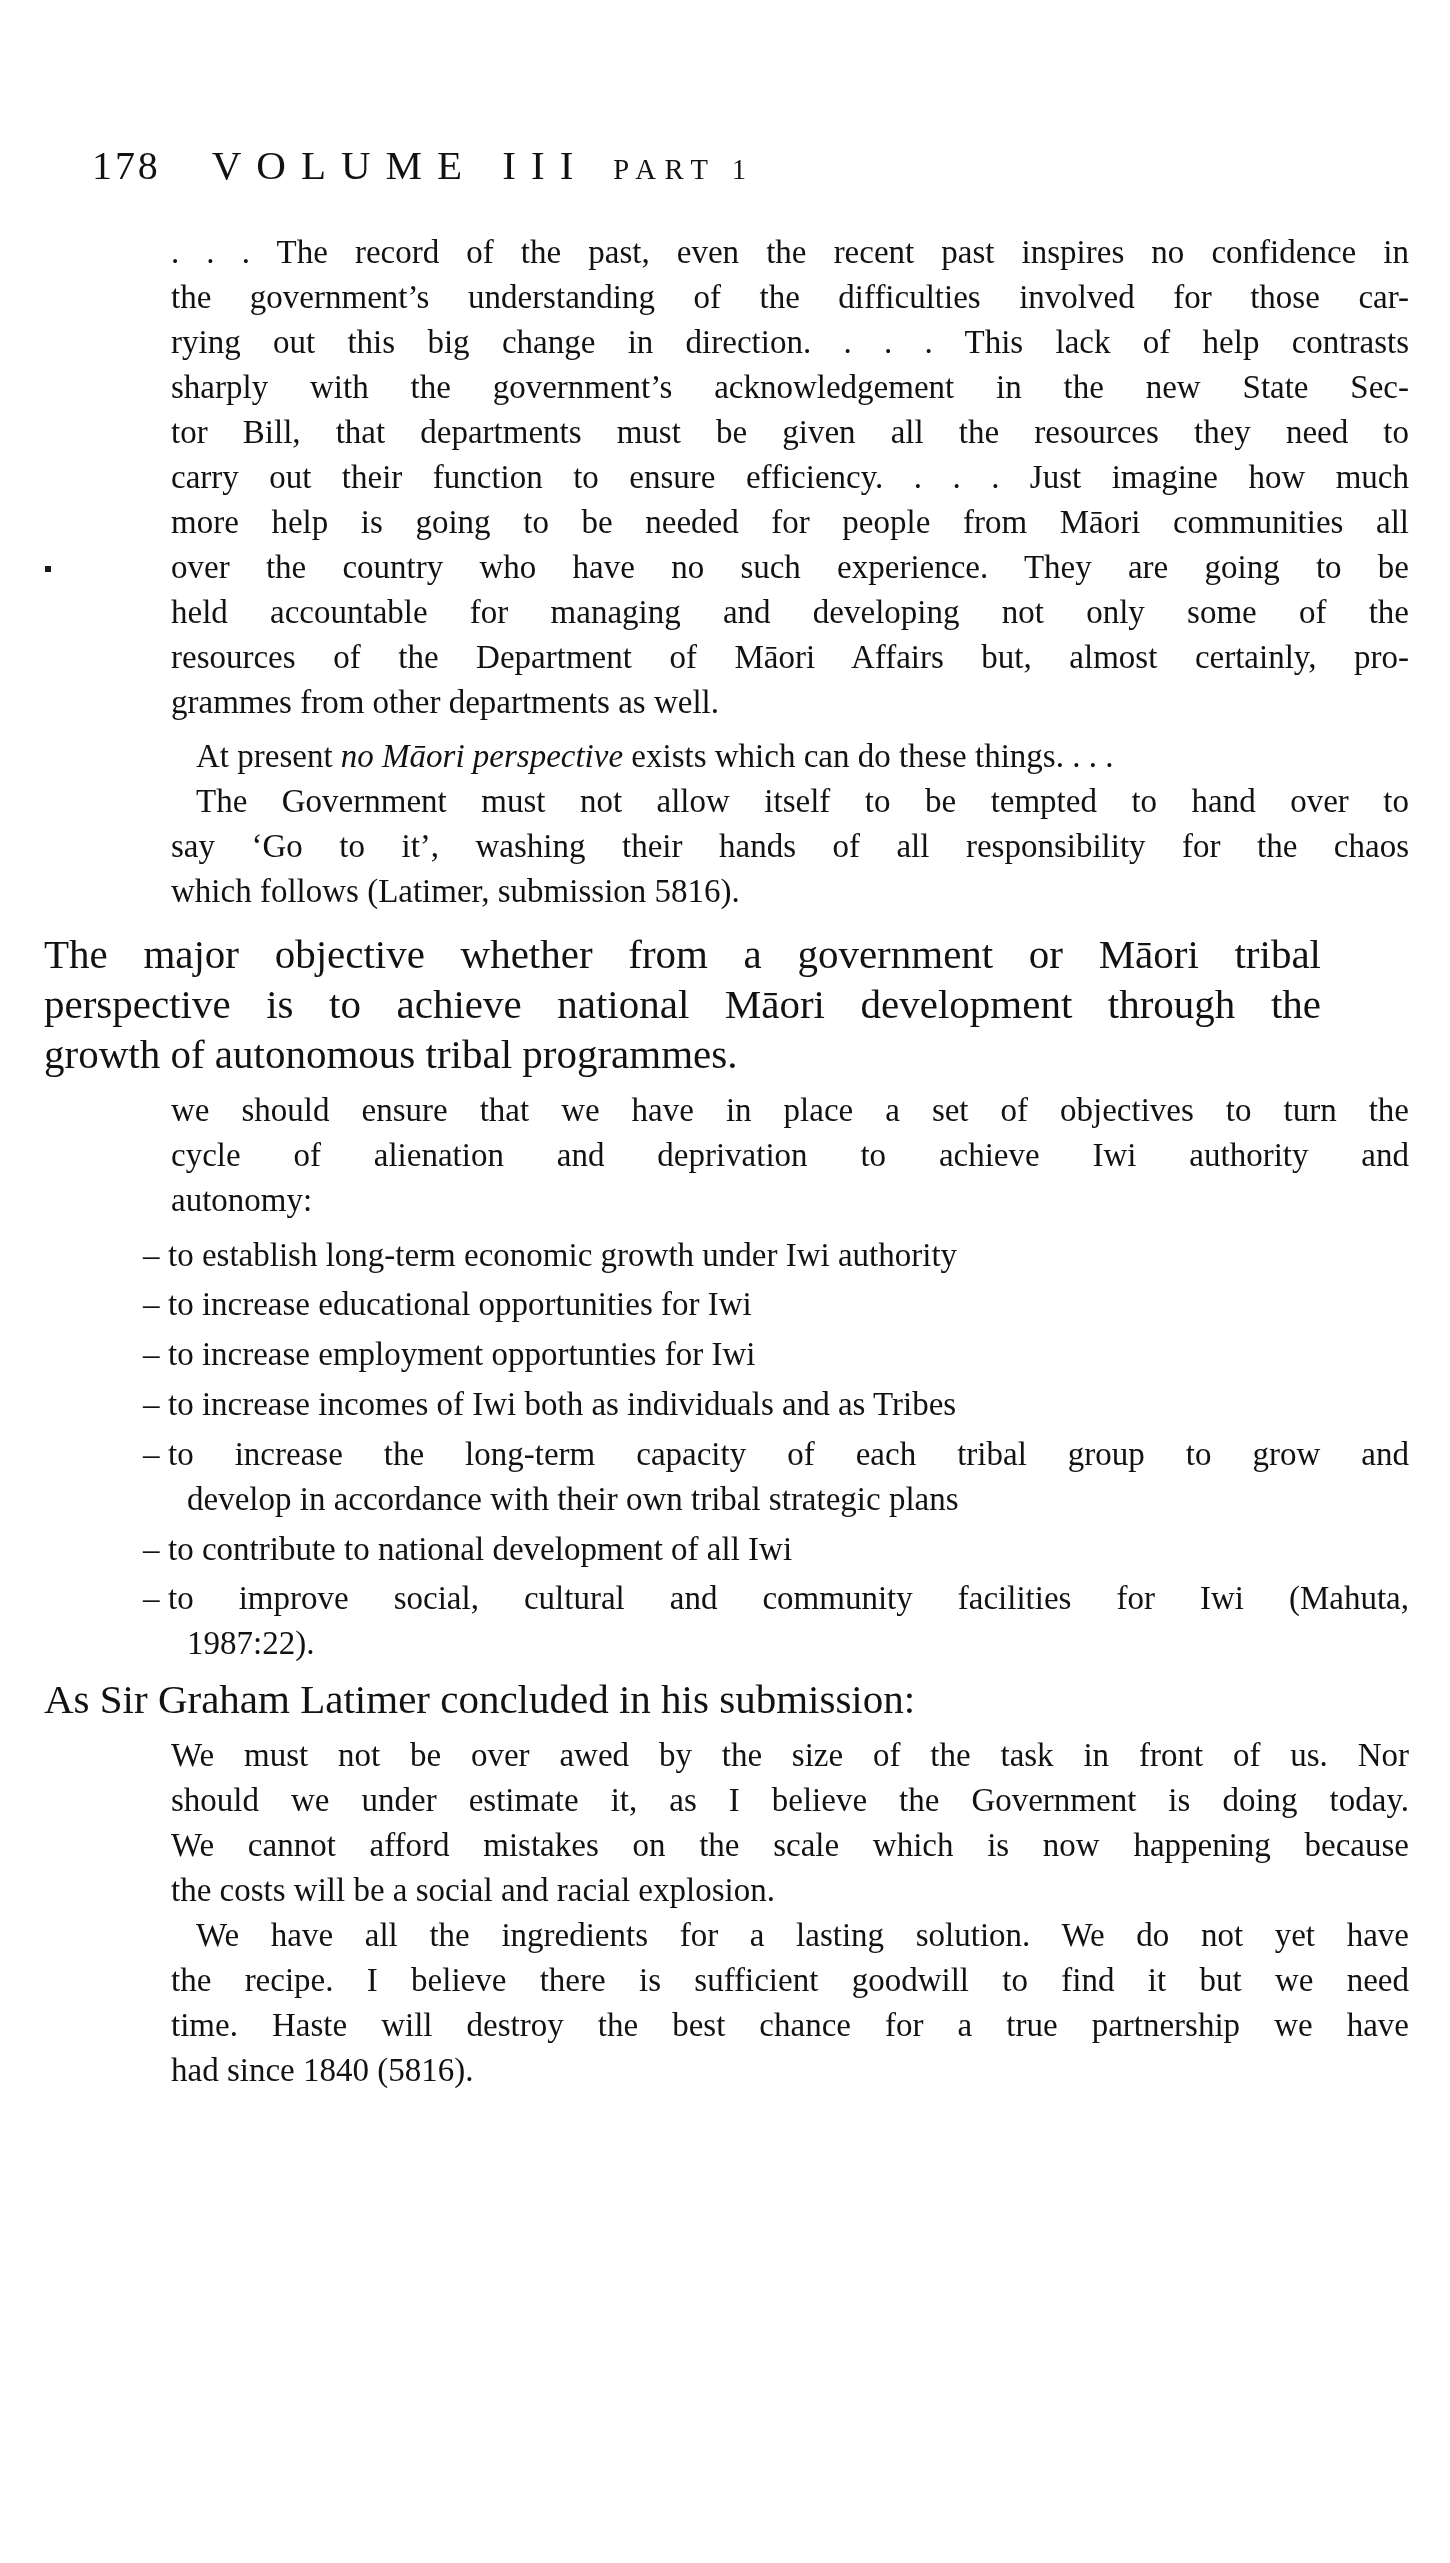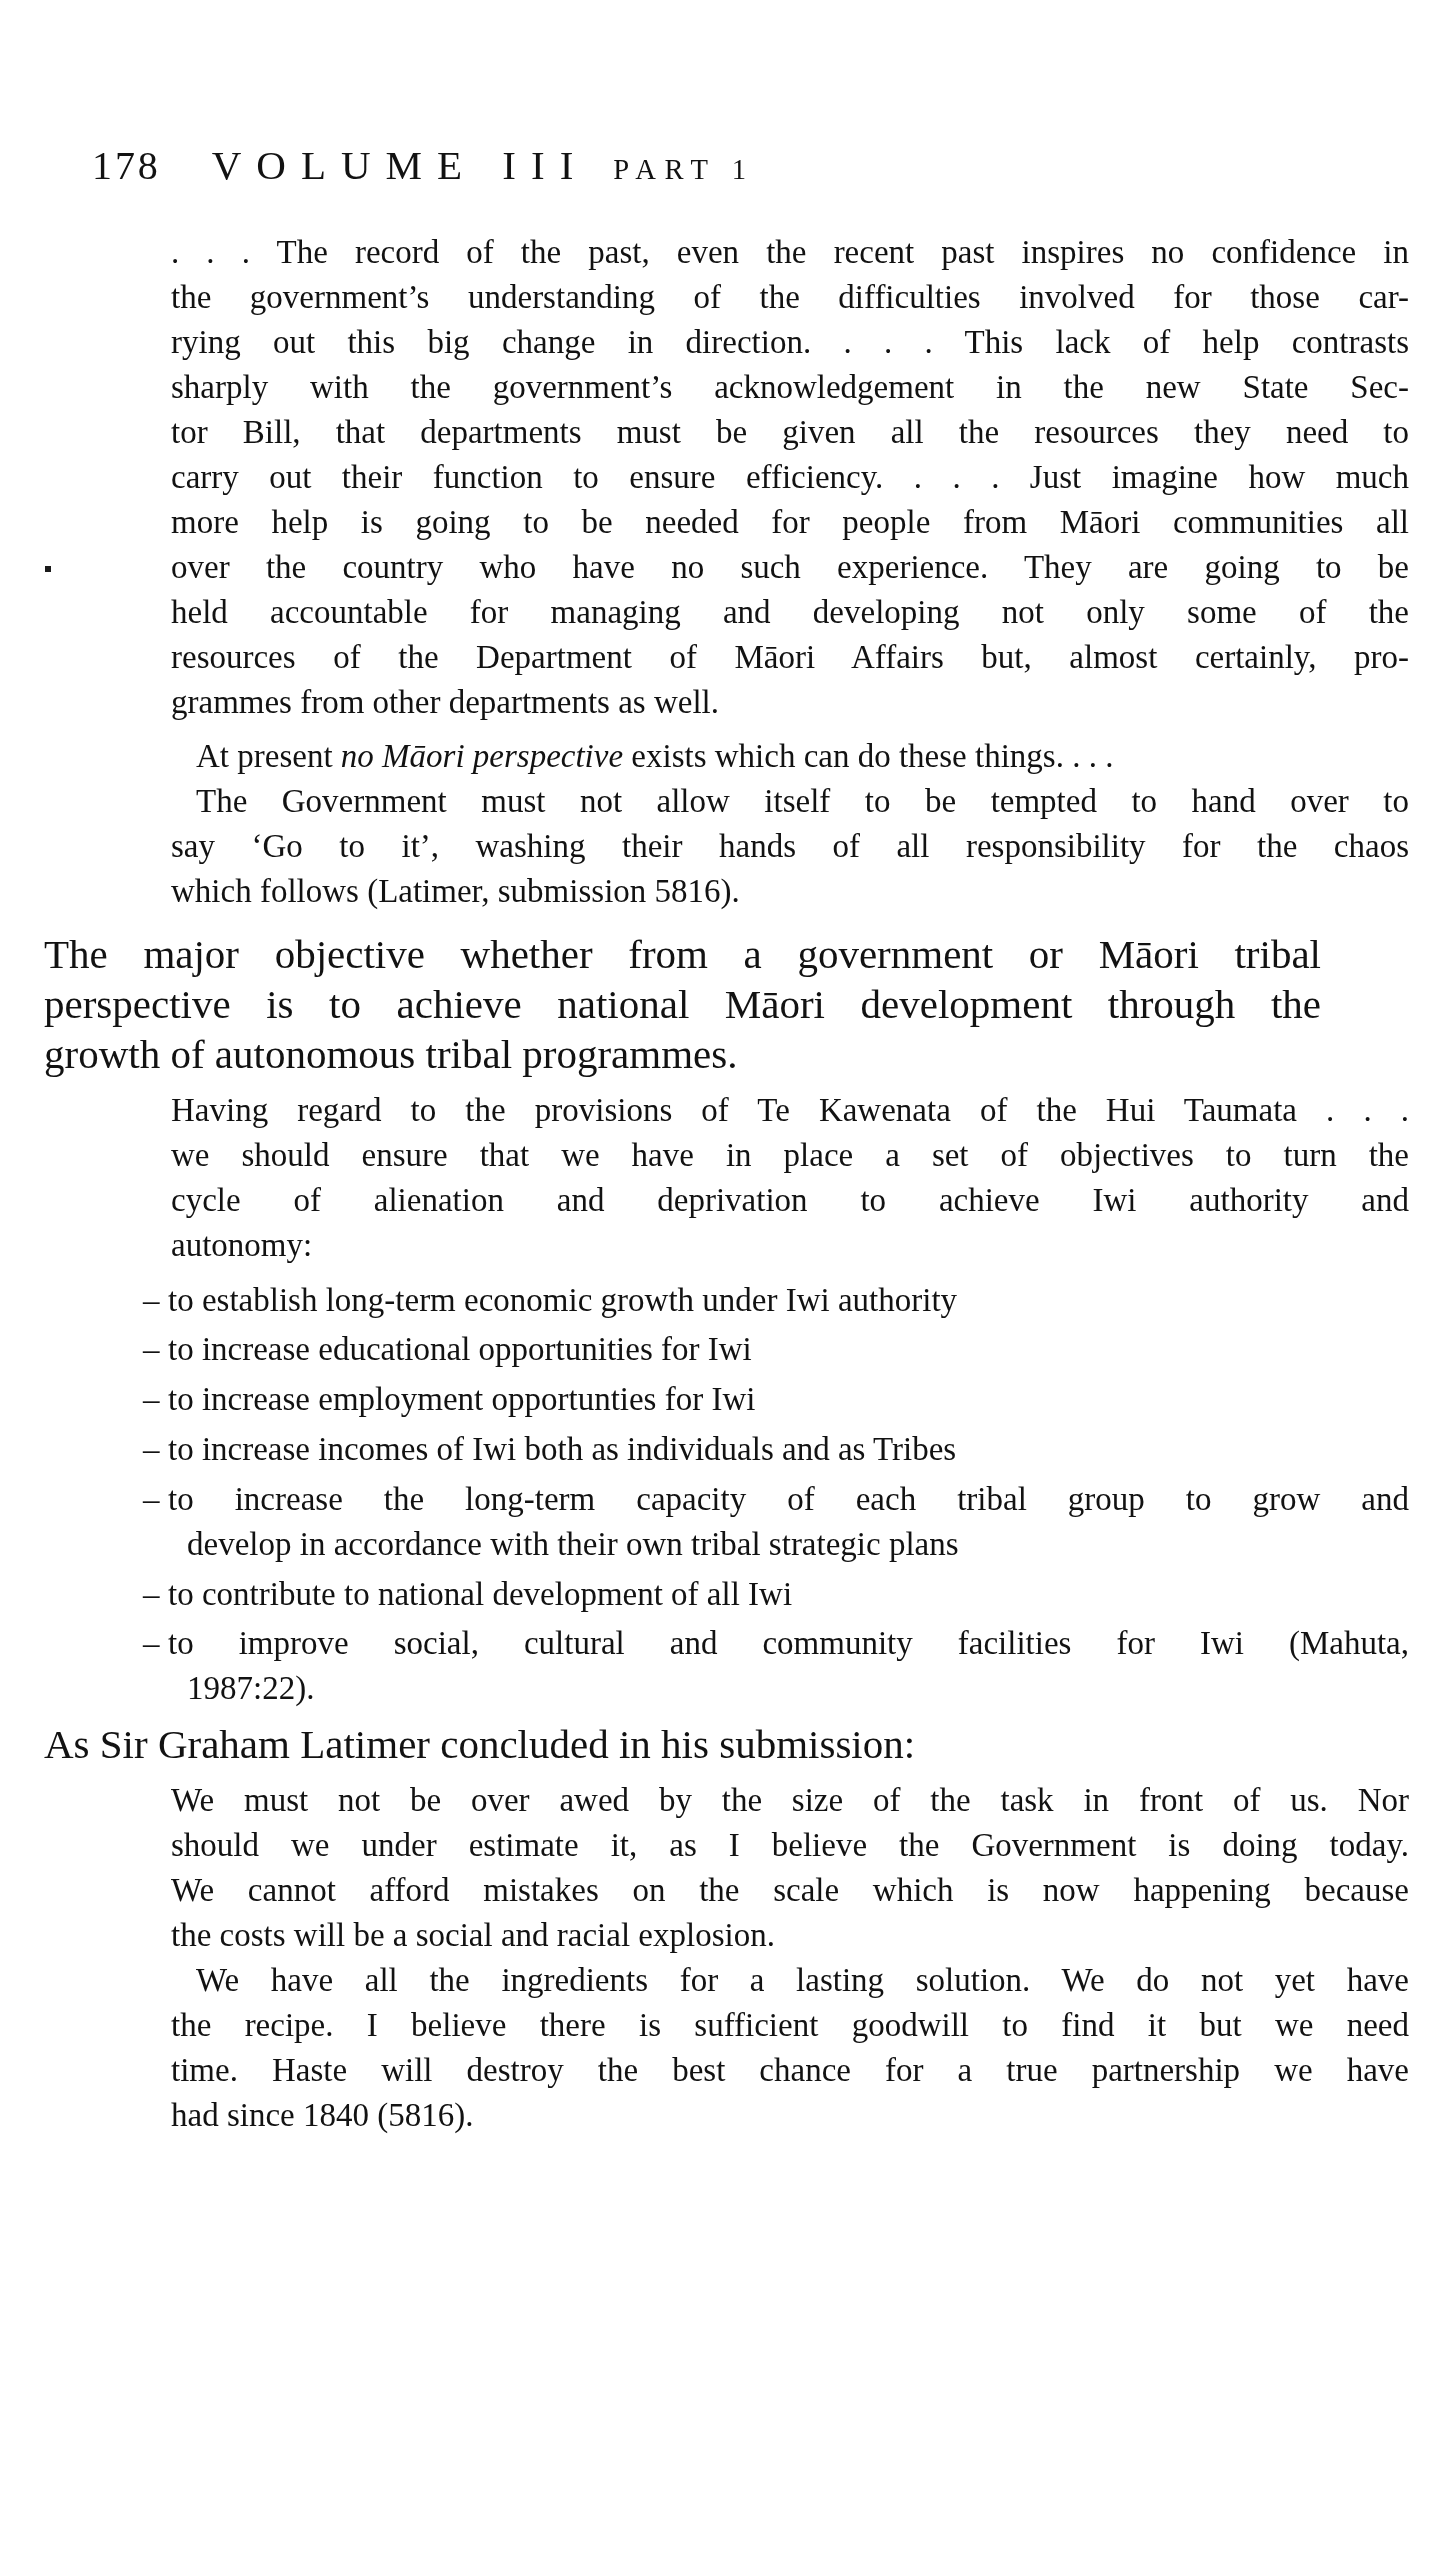--- a/index.html
+++ b/index.html
@@ -83,21 +83,20 @@
         <div class="line jl ind">The Government must not allow itself to be tempted to hand over to</div>
         <div class="line jl">say ‘Go to it’, washing their hands of all responsibility for the chaos</div>
         <div class="line ll">which follows (Latimer, submission 5816).</div>
       </div>
       <div class="block main">
         <div class="line jl">The major objective whether from a government or Māori tribal</div>
         <div class="line jl">perspective is to achieve national Māori development through the</div>
         <div class="line ll">growth of autonomous tribal programmes.</div>
       </div>
       <div class="block quote">
-        <div class="line jl">Having regard to the provisions of Te Kawenata of the Hui Taumata . . .</div>
         <div class="line jl">we should ensure that we have in place a set of objectives to turn the</div>
         <div class="line jl">cycle of alienation and deprivation to achieve Iwi authority and</div>
         <div class="line ll">autonomy:</div>
       </div>
       <div class="block list">
         <div class="list-item">
           <span class="dash">–</span>
           <div class="line ll">to establish long-term economic growth under Iwi authority</div>
         </div>
         <div class="list-item">

